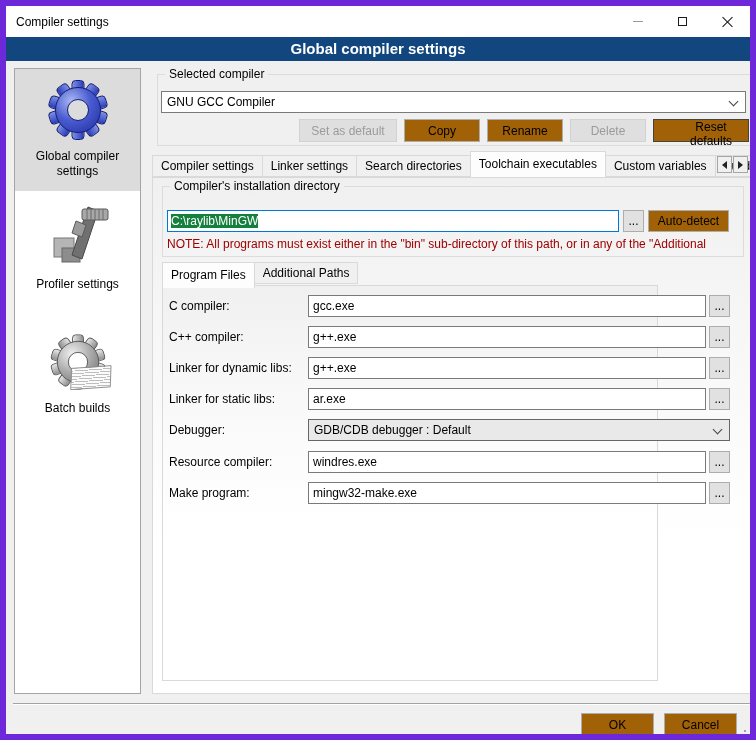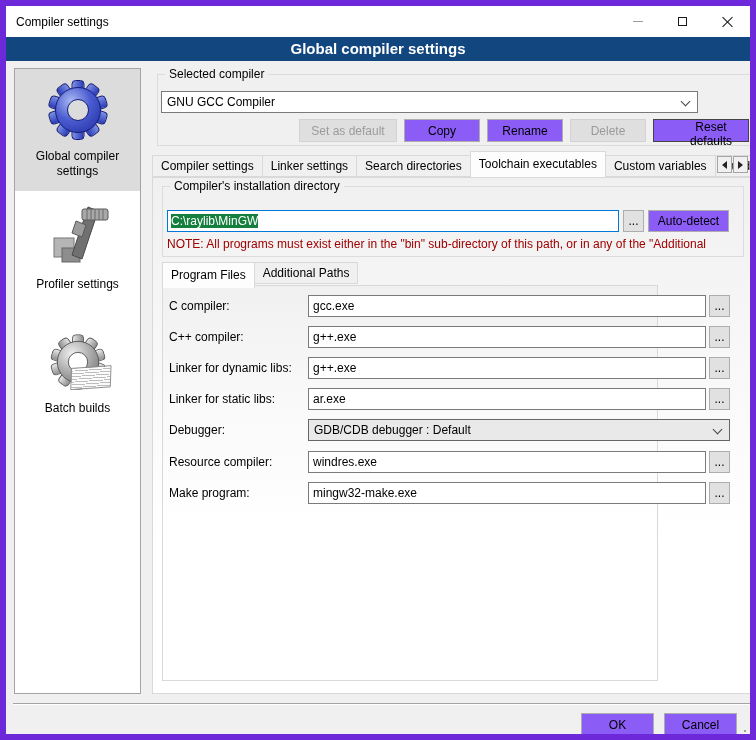--- a/index.html
+++ b/index.html
@@ -63,27 +63,27 @@
 
   .groupbox { position:absolute; border:1px solid #dcdcdc; }
   .groupbox > .gb-label { position:absolute; top:-8px; left:7px; background:#f0f0f0; padding:0 4px; }
 
   .gb-compiler { left:6px; top:8px; width:596px; height:72px; }
 
   .combo { position:relative; border:1px solid #7a7a7a; background:#fff; height:22px;
            line-height:20px; padding:0 22px 0 5px; overflow:hidden; white-space:nowrap; }
   .combo .chev { position:absolute; right:8px; top:6px; width:7px; height:7px;
                  border-right:1.4px solid #444; border-bottom:1.4px solid #444; transform:rotate(45deg); }
-  .combo-main { position:absolute; left:3px; top:16px; width:537px; }
+  .combo-main { position:absolute; left:3px; top:16px; width:585px; }
   .combo-gray { background:#e9e9e9; border-color:#666; }
 
   .btnrow { position:absolute; left:0; top:44px; width:591px; height:23px;
             display:flex; justify-content:flex-end; gap:7px; }
   button { font-family:"Liberation Sans","DejaVu Sans",sans-serif; font-size:12px; }
-  .btn { height:23px; background:#8b5cf6; border:1px solid #adadad; color:#000; }
+  .btn { height:23px; background:#a16207; border:1px solid #adadad; color:#000; }
   .btn:disabled,.btn.disabled { background:#dfdfdf; border-color:#d2d2d2; color:#9b9b9b; }
   .w110{width:98px}.w76{width:76px}.w96{width:96px}
   .btn.default { border-color:#444;padding-left:20px; }
 
   
   .tabstrip { position:absolute; left:1px; top:85px; height:26px; display:flex; align-items:flex-end; z-index:3; }
   .tab { height:22px; line-height:20px; padding:0 8px; background:#f0f0f0;
          border:1px solid #d9d9d9; margin-right:-1px; white-space:nowrap; }
   .tab.active { height:26px; line-height:25px; background:#fdfdfd; border-bottom:none; z-index:4; position:relative; }
   .tab.clip { width:37px; overflow:hidden; padding-right:0; }

